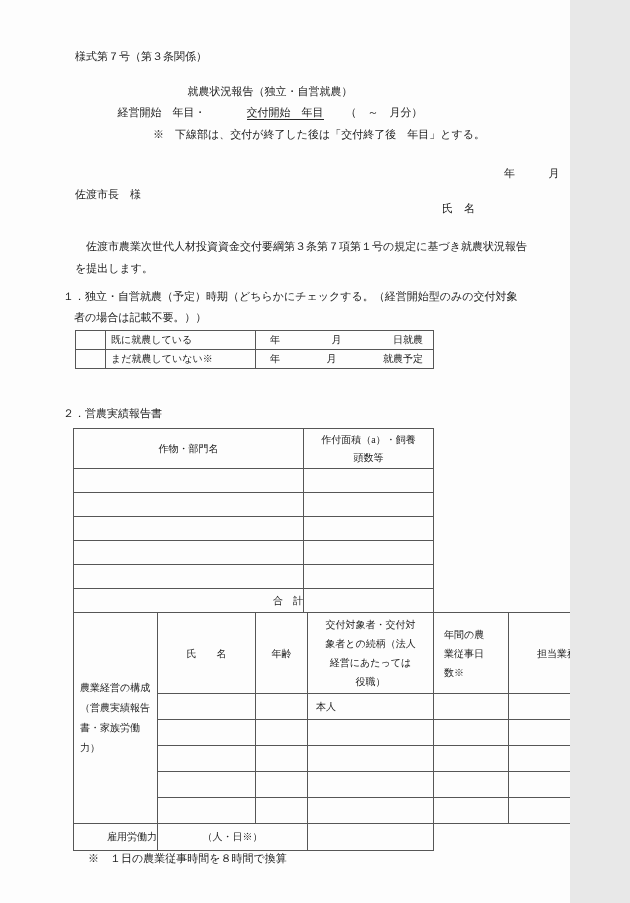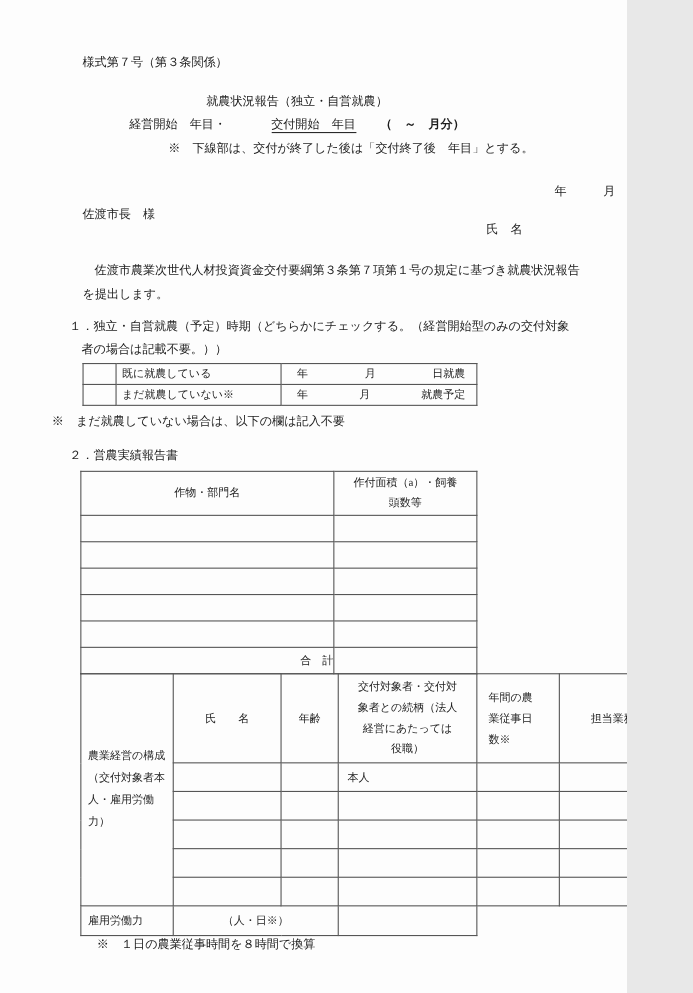--- a/index.html
+++ b/index.html
@@ -8,21 +8,21 @@
     width:570px;height:903px;
     background:#fdfdfd;
     font-family:"Liberation Serif","DejaVu Serif",serif;
     font-size:11px;
     color:#1c1c1c;
     overflow:hidden;
   }
   .abs{position:absolute;white-space:nowrap;}
   .center-band{position:absolute;left:0;width:540px;text-align:center;white-space:nowrap;}
   .uline{border-bottom:1px solid #2a2a2a;padding-bottom:1px;margin-left:41px;}
-  .sfx{margin-left:22px;font-weight:bold;}
+  .sfx{margin-left:22px;}
   .dateline{position:absolute;left:504px;top:166px;width:100px;display:flex;justify-content:space-between;}
   .intro{position:absolute;left:75px;top:235px;width:456px;line-height:22px;white-space:normal;text-indent:11px;}
   table{border-collapse:collapse;table-layout:fixed;position:absolute;}
   td{border:1px solid #565656;box-sizing:border-box;padding:0;vertical-align:middle;font-size:10px;color:#1c1c1c;}
   
   .t1{left:75px;top:330px;width:358px;}
   .t1 tr{height:19px;}
   .t1 .lbl{padding-left:5px;text-align:left;}
   .t1 .datecell{padding:0;}
   .dflex{display:flex;justify-content:space-between;padding:0 10px 0 14px;}
@@ -36,21 +36,21 @@
   
   .t3{left:73px;top:612px;width:532px;}
   .t3 .hrow{height:76px;}
   .t3 .r{height:26px;}
   .t3 .erow{height:27px;}
   .t3 .hd{text-align:center;white-space:normal;line-height:19px;}
   .t3 .rel{padding:2px 17px;}
   .t3 .days{text-align:left;padding:2px 17px 2px 10px;}
   .t3 .grp{text-align:left;white-space:normal;line-height:20px;padding:0 4px 0 6px;vertical-align:middle;}
   .t3 .self{text-align:left;padding-left:8px;}
-  .t3 .emp{text-align:left;padding-left:6px;}
+  .t3 .emp{text-align:right;padding-left:6px;}
   .t3 .unit{text-align:center;}
   .t3 .nob{border:none;background:transparent;}
 </style>
 </head>
 <body>
 
 <div class="page">
 
   <div class="abs" style="left:75px;top:49px;">様式第７号（第３条関係）</div>
 
@@ -100,21 +100,20 @@
         <div class="dflex">
           <span>年</span>
           <span>月</span>
           <span>就農予定</span>
         </div>
       </td>
     </tr>
   </tbody>
     </table>
 
-  <div class="abs" style="left:47px;top:375px;">※　まだ就農していない場合は、以下の欄は記入不要</div>
 
   <div class="abs" style="left:63px;top:406px;">２．営農実績報告書</div>
 
   <table class="t2">
     <colgroup>
         <col style="width:230px">
         <col style="width:130px">
       </colgroup>
     <tbody>
         <tr class="hrow">
@@ -152,21 +151,21 @@
     <colgroup>
         <col style="width:84px">
         <col style="width:98px">
         <col style="width:52px">
         <col style="width:126px">
         <col style="width:75px">
         <col style="width:97px">
       </colgroup>
     <tbody>
         <tr class="hrow">
-      <td class="grp" rowspan="6">農業経営の構成（交付対象者本人・雇用労働力）</td>
+      <td class="grp" rowspan="6">農業経営の構成（営農実績報告書・家族労働力）</td>
       <td class="hd">氏　　名</td>
       <td class="hd">年齢</td>
       <td class="hd rel">交付対象者・交付対象者との続柄（法人経営にあたっては役職）</td>
       <td class="hd days">年間の農業従事日数※</td>
       <td class="hd">担当業務</td>
     </tr>
     <tr class="r">
       <td></td>
       <td></td>
       <td class="self">本人</td>

